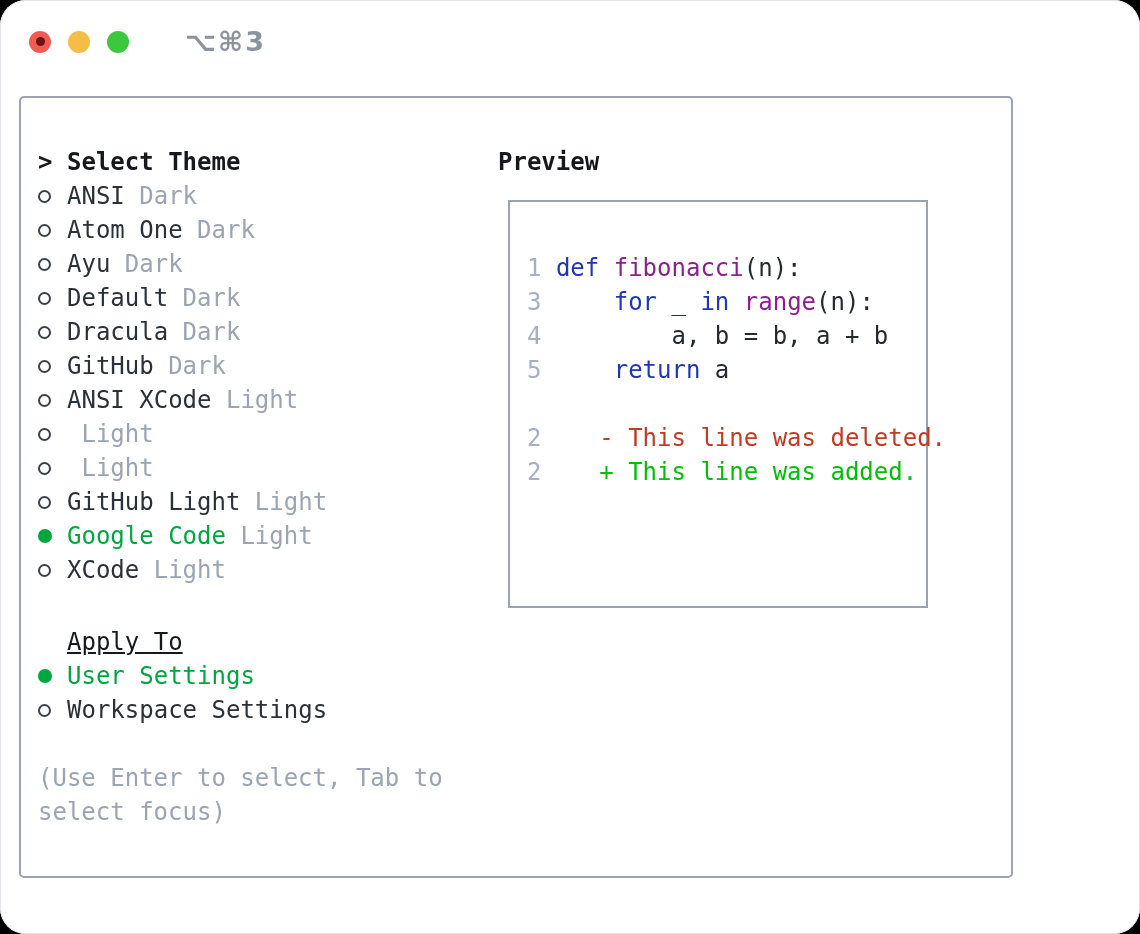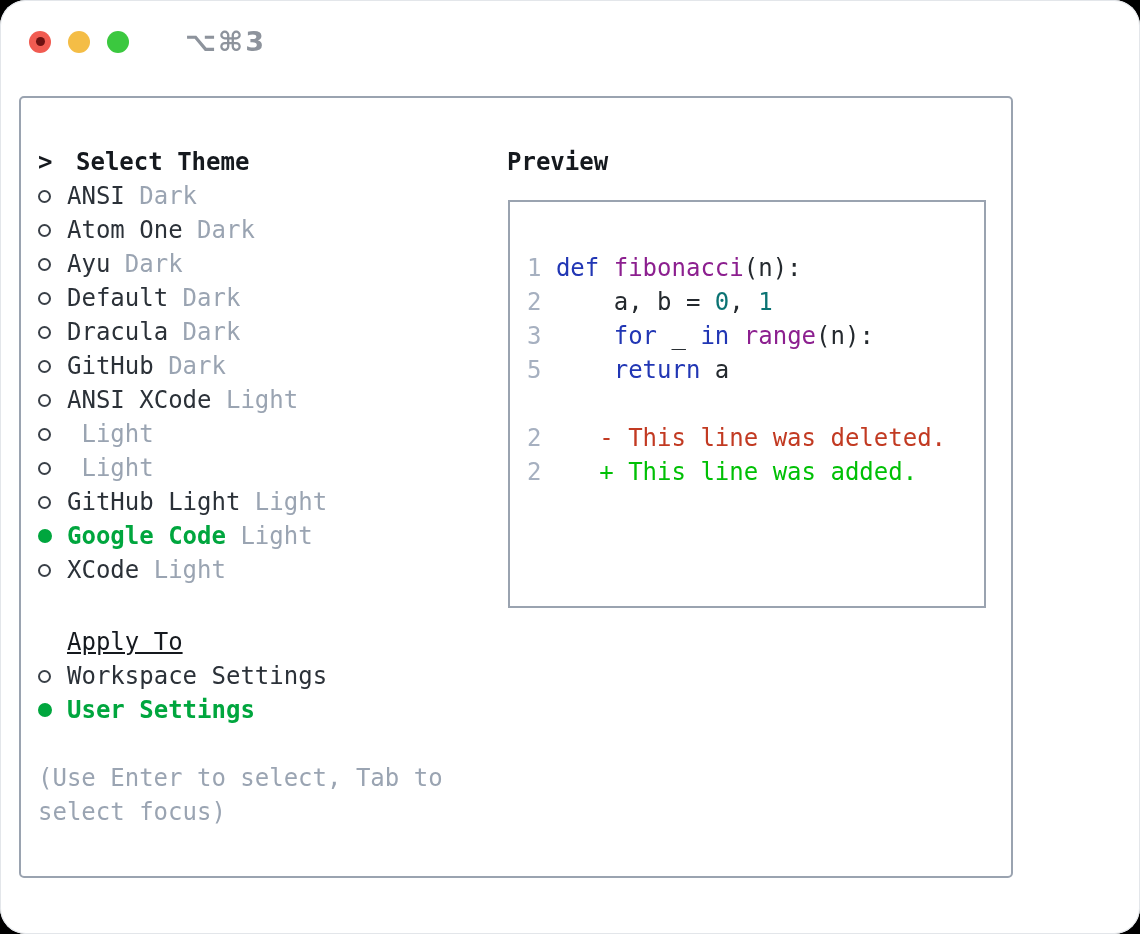--- a/index.html
+++ b/index.html
@@ -20,31 +20,31 @@
   .panel{
     position:absolute;left:19px;top:96px;width:994px;height:782px;
     border:2px solid var(--panel-border);border-radius:5px;box-sizing:border-box;background:#fff;
   }
   .left-col{position:absolute;left:17px;top:47px;}
   .row{height:34px;line-height:34px;white-space:pre;font-size:24px;color:var(--text-dark);display:flex;align-items:center;}
   .gap34{height:34px;}
   .gap38{height:38px;}
   .marker{width:29px;flex:0 0 29px;display:flex;align-items:center;}
   .marker.arrow{font-weight:bold;color:var(--header-dark);}
-  .hdr{font-weight:bold;color:var(--header-dark);margin-left:9px;}
+  .hdr{font-weight:bold;color:var(--header-dark);}
   .subhdr{color:var(--header-dark);text-decoration:underline;}
   .circle{width:13px;height:13px;border:2px solid var(--circle-outline);border-radius:50%;box-sizing:border-box;}
   .circle.filled{width:14px;height:14px;background:var(--ui-green);border-color:var(--ui-green);}
   .opt-name{color:var(--text-dark);}
-  .option.selected .opt-name{color:var(--ui-green);font-weight:bold;}
+  .option.selected .opt-name{color:var(--ui-green);}
   .variant{color:var(--muted);}
   .help .row{color:var(--muted);}
   .right-hdr{position:absolute;left:477px;top:47px;text-align:right;}
   .preview-box{
-    position:absolute;left:487px;top:102px;width:478px;height:408px;
+    position:absolute;left:487px;top:102px;width:420px;height:408px;
     border:2px solid var(--panel-border);box-sizing:border-box;background:#fff;
     padding:49px 0 0 17px;
   }
   .preview-box .row{display:block;}
   .num{color:var(--line-number);}
   .tok-plain{color:var(--code-plain);}
   .tok-keyword{color:var(--keyword);}
   .tok-function{color:var(--function);}
   .tok-number{color:var(--number);}
   .tok-context{color:var(--context);}
@@ -89,41 +89,41 @@
         </div>
 
       <div class="gap38"></div>
 
       <div class="row">
         <span class="marker"></span>
         <span class="subhdr">Apply To</span>
       </div>
 
       <div id="apply-list">
+          <div class="option row selected"><span class="marker"><span class="circle filled"></span></span><span class="opt-name">User Settings</span></div>
           <div class="option row"><span class="marker"><span class="circle"></span></span><span class="opt-name">Workspace Settings</span></div>
-          <div class="option row selected"><span class="marker"><span class="circle filled"></span></span><span class="opt-name">User Settings</span></div>
         </div>
 
       <div class="gap34"></div>
 
       <div class="help">
         <div class="row">(Use Enter to select, Tab to</div>
         <div class="row">select focus)</div>
       </div>
     </div>
 
     <div class="right-hdr">
       <div class="row"><span class="hdr">Preview</span></div>
     </div>
 
     <div class="preview-box">
       <div id="code-lines">
           <div class="row code"><span class="num">1</span><span class="tok-plain"> </span><span class="tok-keyword">def</span><span class="tok-plain"> </span><span class="tok-function">fibonacci</span><span class="tok-plain">(n):</span></div>
-          <div class="row code"><span class="num">2</span><span class="tok-plain">     a, b = </span><span class="tok-number">0</span><span class="tok-plain">, </span><span class="tok-number">1</span></div>
           <div class="row code"><span class="num">3</span><span class="tok-plain">     </span><span class="tok-keyword">for</span><span class="tok-plain"> _ </span><span class="tok-keyword">in</span><span class="tok-plain"> </span><span class="tok-function">range</span><span class="tok-plain">(n):</span></div>
+          <div class="row code"><span class="num">4</span><span class="tok-plain">         a, b = b, a + b</span></div>
           <div class="row code"><span class="num">5</span><span class="tok-plain">     </span><span class="tok-keyword">return</span><span class="tok-plain"> a</span></div>
         </div>
       <div class="gap34"></div>
       <div id="diff-lines">
           <div class="row diff"><span class="num">2</span><span class="tok-deleted">    - This line was deleted.</span></div>
           <div class="row diff"><span class="num">2</span><span class="tok-added">    + This line was added.</span></div>
         </div>
     </div>
 
   </div>

